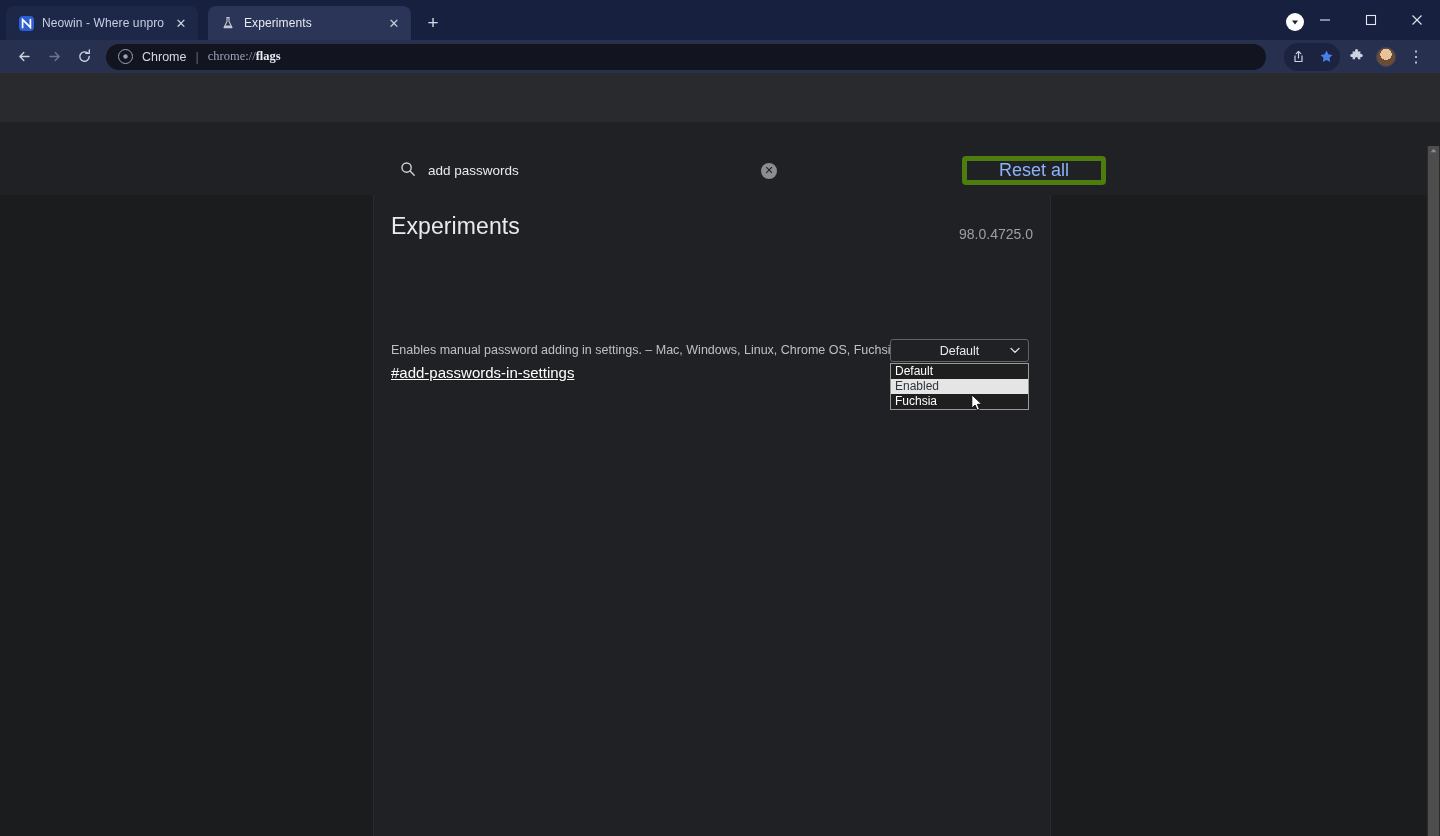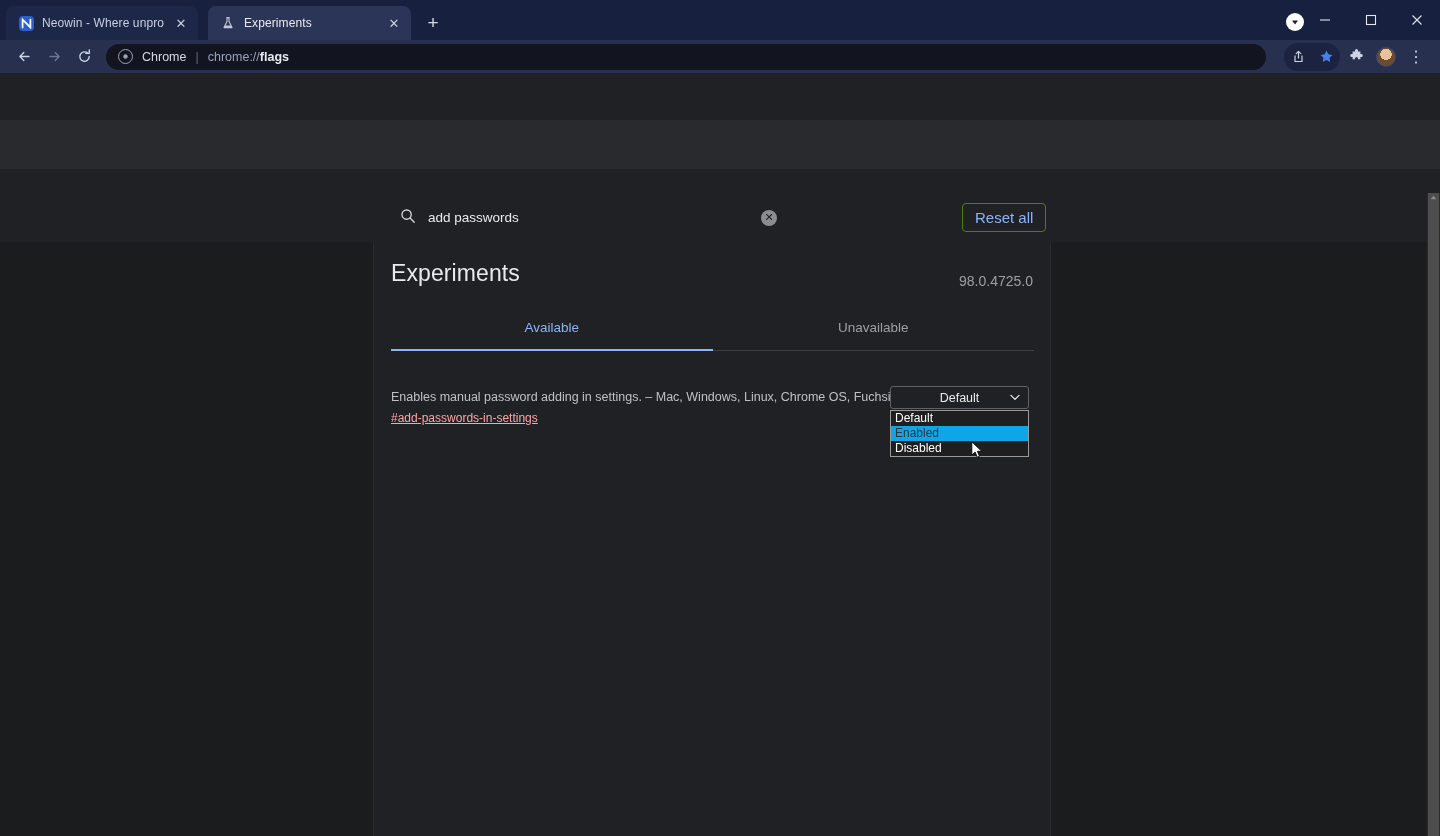--- a/index.html
+++ b/index.html
@@ -72,51 +72,51 @@
     padding: 0 12px; gap: 9px; font-size: 12.5px; color: #b9bfd0;
     max-width: 1160px;
   }
   .omni-globe {
     width: 15px; height: 15px; border-radius: 50%; border: 1.6px solid #9aa2ba;
     display: flex; align-items: center; justify-content: center;
     font-size: 9px; color: #9aa2ba; flex: 0 0 15px;
   }
   .omni-chip { color: #d5d9e6; font-size: 12.5px; }
   .omni-sep { color: #5e6780; }
-  .omni-url { color: #9aa2ba; font-size: 12.5px; }
+  .omni-url { color: #9aa2ba; font-size: 12.5px; font-family: Liberation Serif, serif; }
   .omni-url b { color: #e8eaf2; font-weight: 700; }
   .tb-right { display: flex; align-items: center; gap: 2px; margin-left: auto; }
   .pill { display: flex; align-items: center; background: #1b2340; border-radius: 14px; }
   .avatar {
     width: 20px; height: 20px; border-radius: 50%;
     background: radial-gradient(circle at 50% 35%, #e8c39a 0 38%, #6b4b33 39% 100%);
     border: 1px solid #3b4668;
   }
 
   
-  .page { position: relative; height: 672px; background: #202124; margin-top: 47px; }
+  .page { position: relative; height: 672px; background: #202124; }
   .flags-header {
     height: 49px; background: #292a2d; display: flex; align-items: center;
     position: relative;
   }
   .searchbox {
     position: absolute; left: 388px; top: 80px; width: 399px; height: 35px;
     background: #202124; border-radius: 4px; display: flex; align-items: center;
     padding: 0 10px 0 12px; gap: 12px;
   }
   .search-input-text { flex: 1 1 auto; font-size: 13.5px; color: #e8eaed; }
   .clear-btn {
     width: 16px; height: 16px; border-radius: 50%; background: #8a8d91;
     display: flex; align-items: center; justify-content: center;
     color: #202124; font-size: 11px; line-height: 1; flex: 0 0 16px;
   }
   .reset-all {
-    position: absolute; left: 962px; top: 83px; height: 29px; padding: 0 12px;
-    background: transparent; border: 1px solid #4d7c0f; border-radius: 4px;
-    color: #8ab4f8; font-size: 15px; display: flex; align-items: center;
+    position: absolute; left: 962px; top: 83px; height: 29px; padding: 0 32px;
+    background: transparent; border: 5px solid #4d7c0f; border-radius: 4px;
+    color: #8ab4f8; font-size: 18px; display: flex; align-items: center;
   }
 
   .content-strip {
     position: absolute; left: 0; top: 122px; width: 1427px; height: 641px;
     background: #1b1c1e;
   }
   .card {
     position: absolute; left: 373px; top: 0; width: 678px; height: 641px;
     background: #202124; border-left: 1px solid #2a2b2e; border-right: 1px solid #2a2b2e;
   }
@@ -139,40 +139,40 @@
   .ftab.selected::after {
     content: ""; position: absolute; left: 0; right: 0; bottom: -1px;
     height: 2px; background: #8ab4f8;
   }
 
   .flag-row { position: absolute; left: 17px; top: 139px; width: 643px; }
   .flag-name { font-size: 13px; font-weight: 700; color: #e8eaed; line-height: 17px; }
   .hl { background: #ffff00; color: #000000; font-weight: 700; }
   .flag-desc { margin-top: 8px; font-size: 12.5px; color: #bdc1c6; line-height: 16px; }
   .flag-perm {
-    display: inline-block; margin-top: 6px; font-size: 12px;
-    color: #fca5a5; text-decoration: underline;
+    display: inline-block; margin-top: 6px; font-size: 15px;
+    color: #ffffff; text-decoration: underline;
   }
 
   .select-wrap { position: absolute; left: 890px; top: 266px; width: 139px; }
   .select-closed {
     width: 139px; height: 23px; background: #202124; border: 1px solid #5f6368;
     border-radius: 3px; display: flex; align-items: center; justify-content: center;
     position: relative; font-size: 12.5px; color: #e8eaed;
   }
   .select-caret { position: absolute; right: 8px; top: 4px; color: #e8eaed; font-size: 11px; }
   .select-list {
     position: absolute; left: 0; top: 24px; width: 139px;
     background: #1f1f1f; border: 1px solid #9a9a9a;
   }
   .opt {
     height: 15px; padding-left: 4px; font-size: 12px; color: #ffffff;
     display: flex; align-items: center; line-height: 15px;
   }
-  .opt.highlighted { background: #0ea5e9; color: #30363d; }
+  .opt.highlighted { background: #e5e5e5; color: #30363d; }
   .cursor {
     position: absolute; left: 971px; top: 321px; width: 12px; height: 18px;
     pointer-events: none;
   }
 
   .scrollbar {
     position: absolute; right: 0; top: 73px; width: 13px; height: 763px;
     background: #2b2b2b;
   }
   .scroll-thumb {
@@ -313,24 +313,20 @@
     </div>
 
     <div class="reset-all">Reset all</div>
 
     <div class="content-strip">
       <div class="card">
 
         <div class="page-title">Experiments</div>
         <div class="version">98.0.4725.0</div>
 
-        <div class="tabs">
-          <div class="ftab selected">Available</div>
-          <div class="ftab">Unavailable</div>
-        </div>
 
         <div class="flag-row">
           <div class="flag-desc">Enables manual password adding in settings. – Mac, Windows, Linux, Chrome OS, Fuchsia</div>
           <a class="flag-perm" href="#">#add-passwords-in-settings</a>
         </div>
 
       </div>
     </div>
 
     <div class="select-wrap">
@@ -338,21 +334,21 @@
         <span>Default</span>
         <span class="select-caret">
           <svg width="10" height="7" viewBox="0 0 10 7">
               <path d="M1 1.4 L5 5.4 L9 1.4" stroke="#e8eaed" stroke-width="1.3" fill="none" stroke-linecap="round" stroke-linejoin="round"></path>
             </svg>
         </span>
       </div>
       <div class="select-list">
         <div class="opt">Default</div>
         <div class="opt highlighted">Enabled</div>
-        <div class="opt">Disabled</div>
+        <div class="opt">Fuchsia</div>
       </div>
     </div>
 
     <div class="cursor">
       <svg width="12" height="18" viewBox="0 0 12 18">
         <path d="M0.8 0.8 L0.8 14.2 L4.1 11.1 L6.3 16.2 L8.5 15.2 L6.4 10.3 L10.8 10.3 Z" fill="#ffffff" stroke="#000000" stroke-width="0.9" stroke-linejoin="round"></path>
       </svg>
     </div>
 
     <div class="scrollbar">

